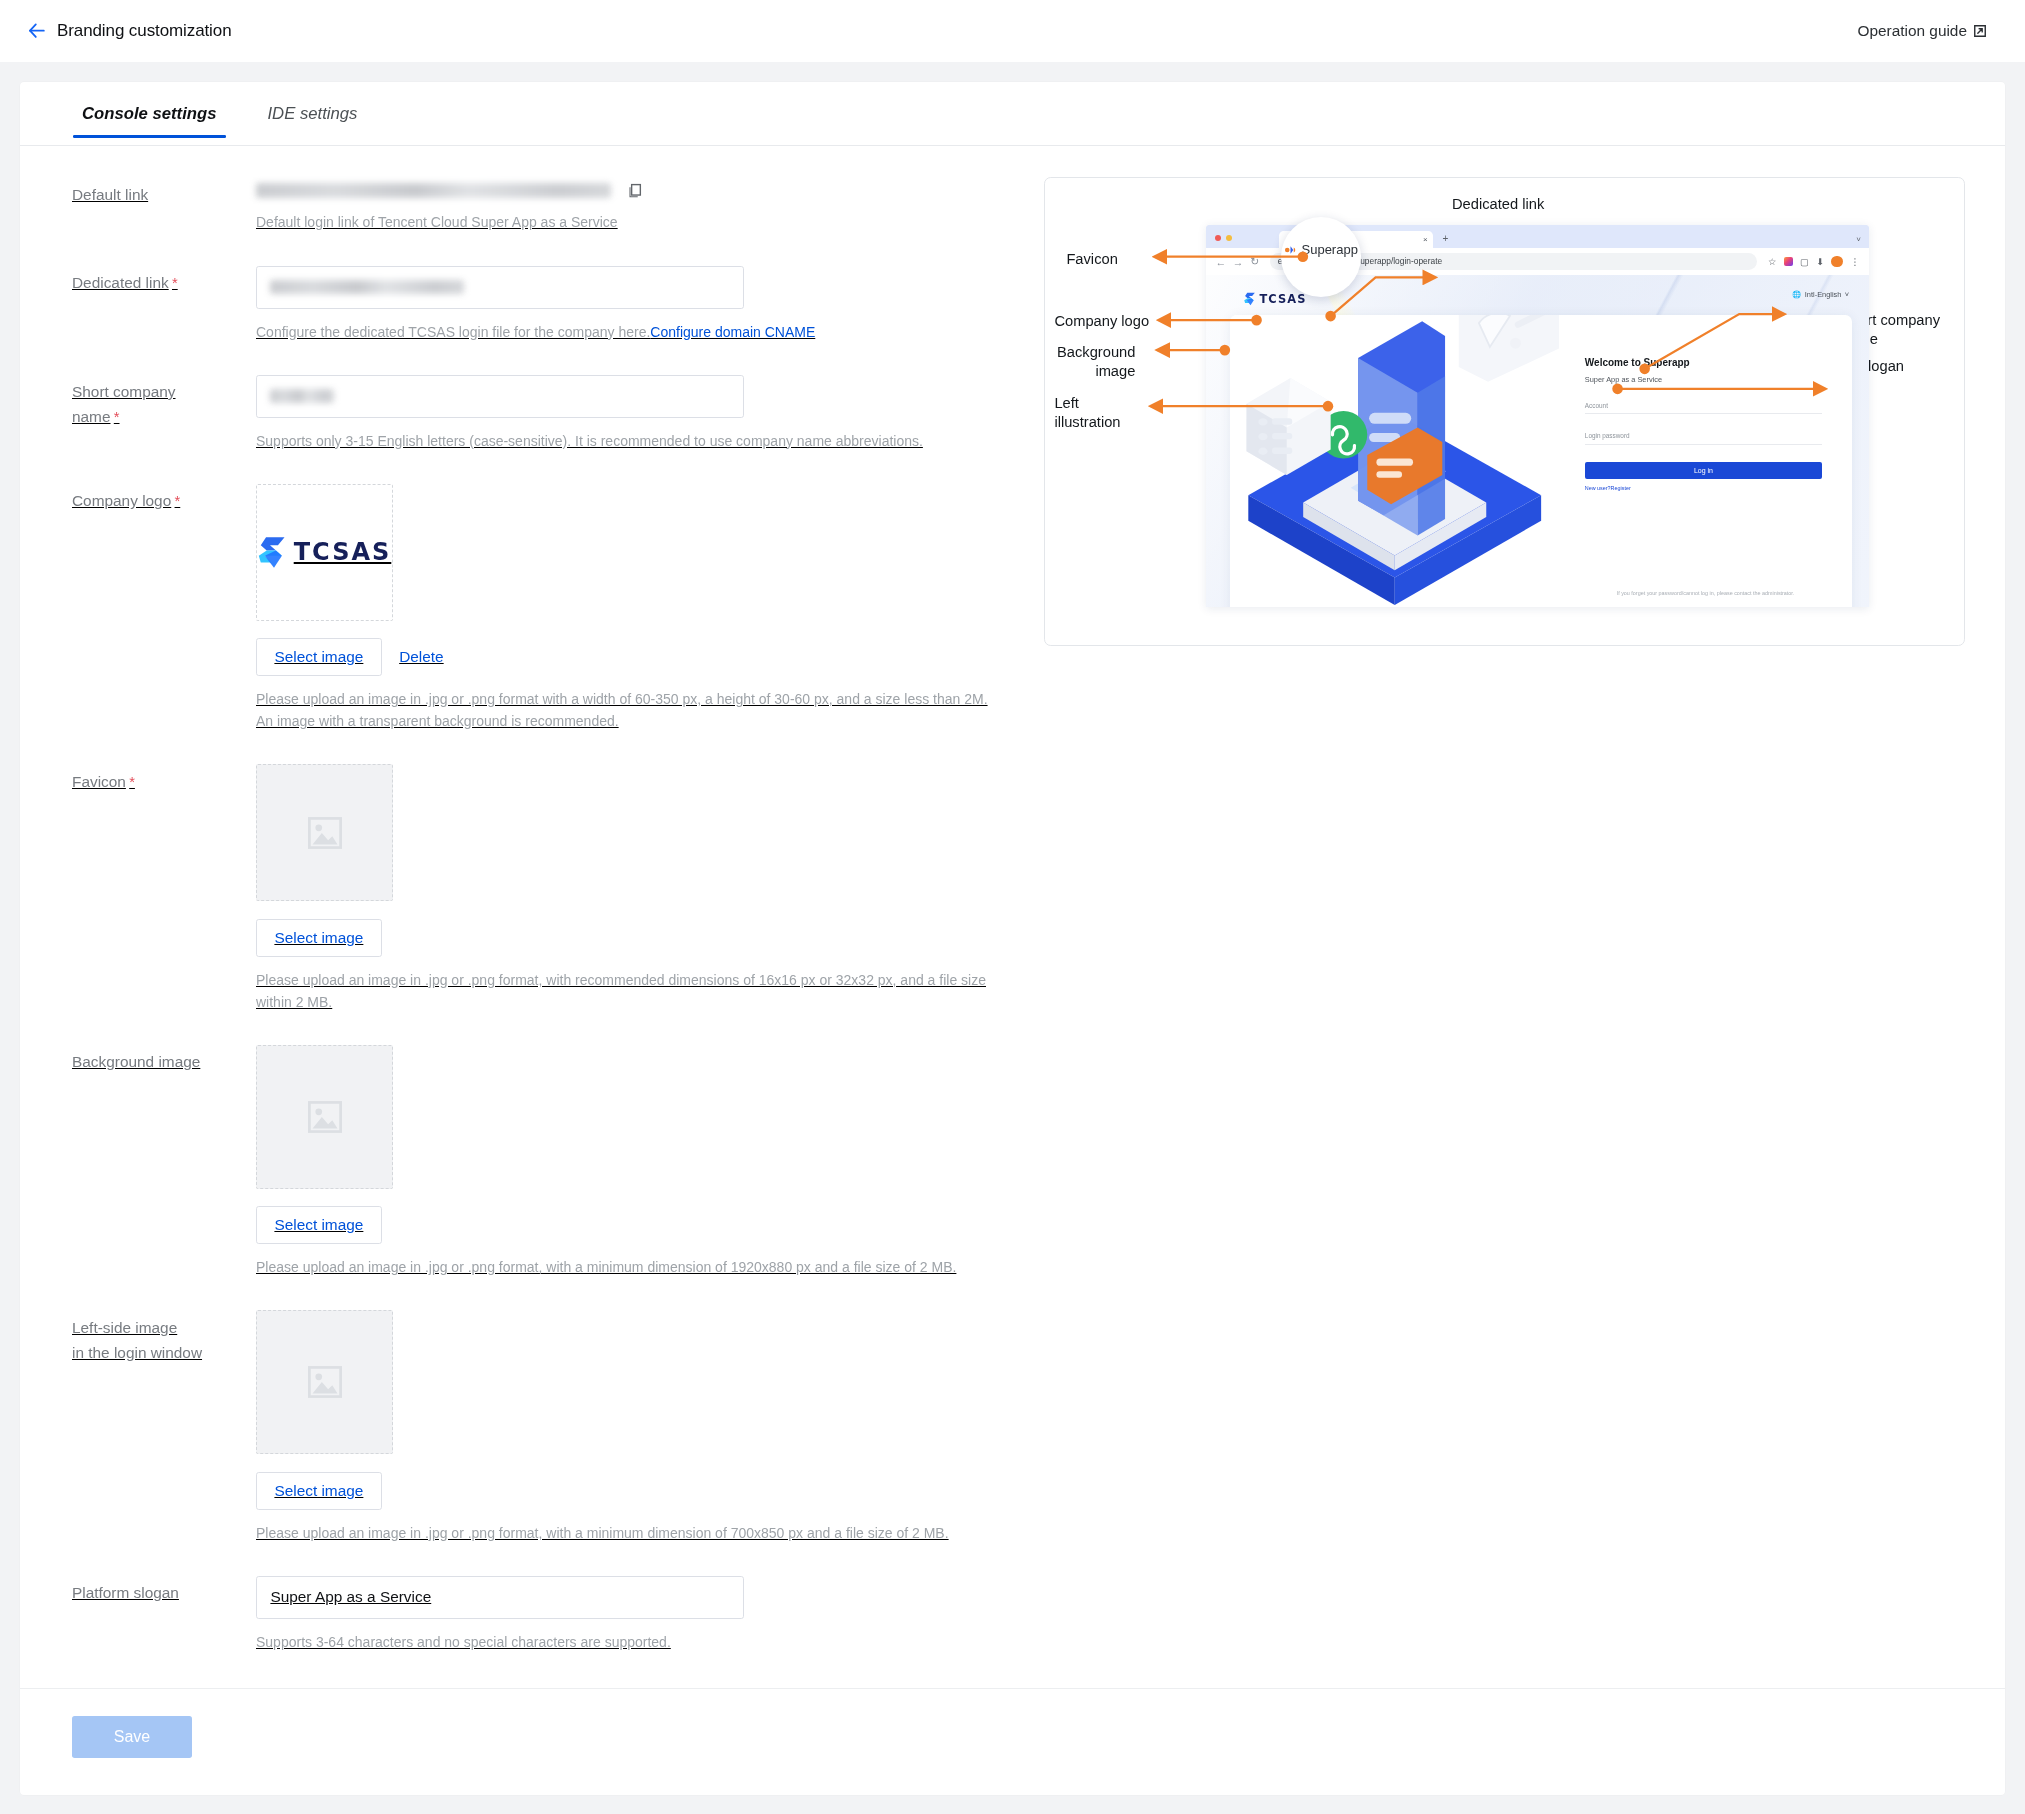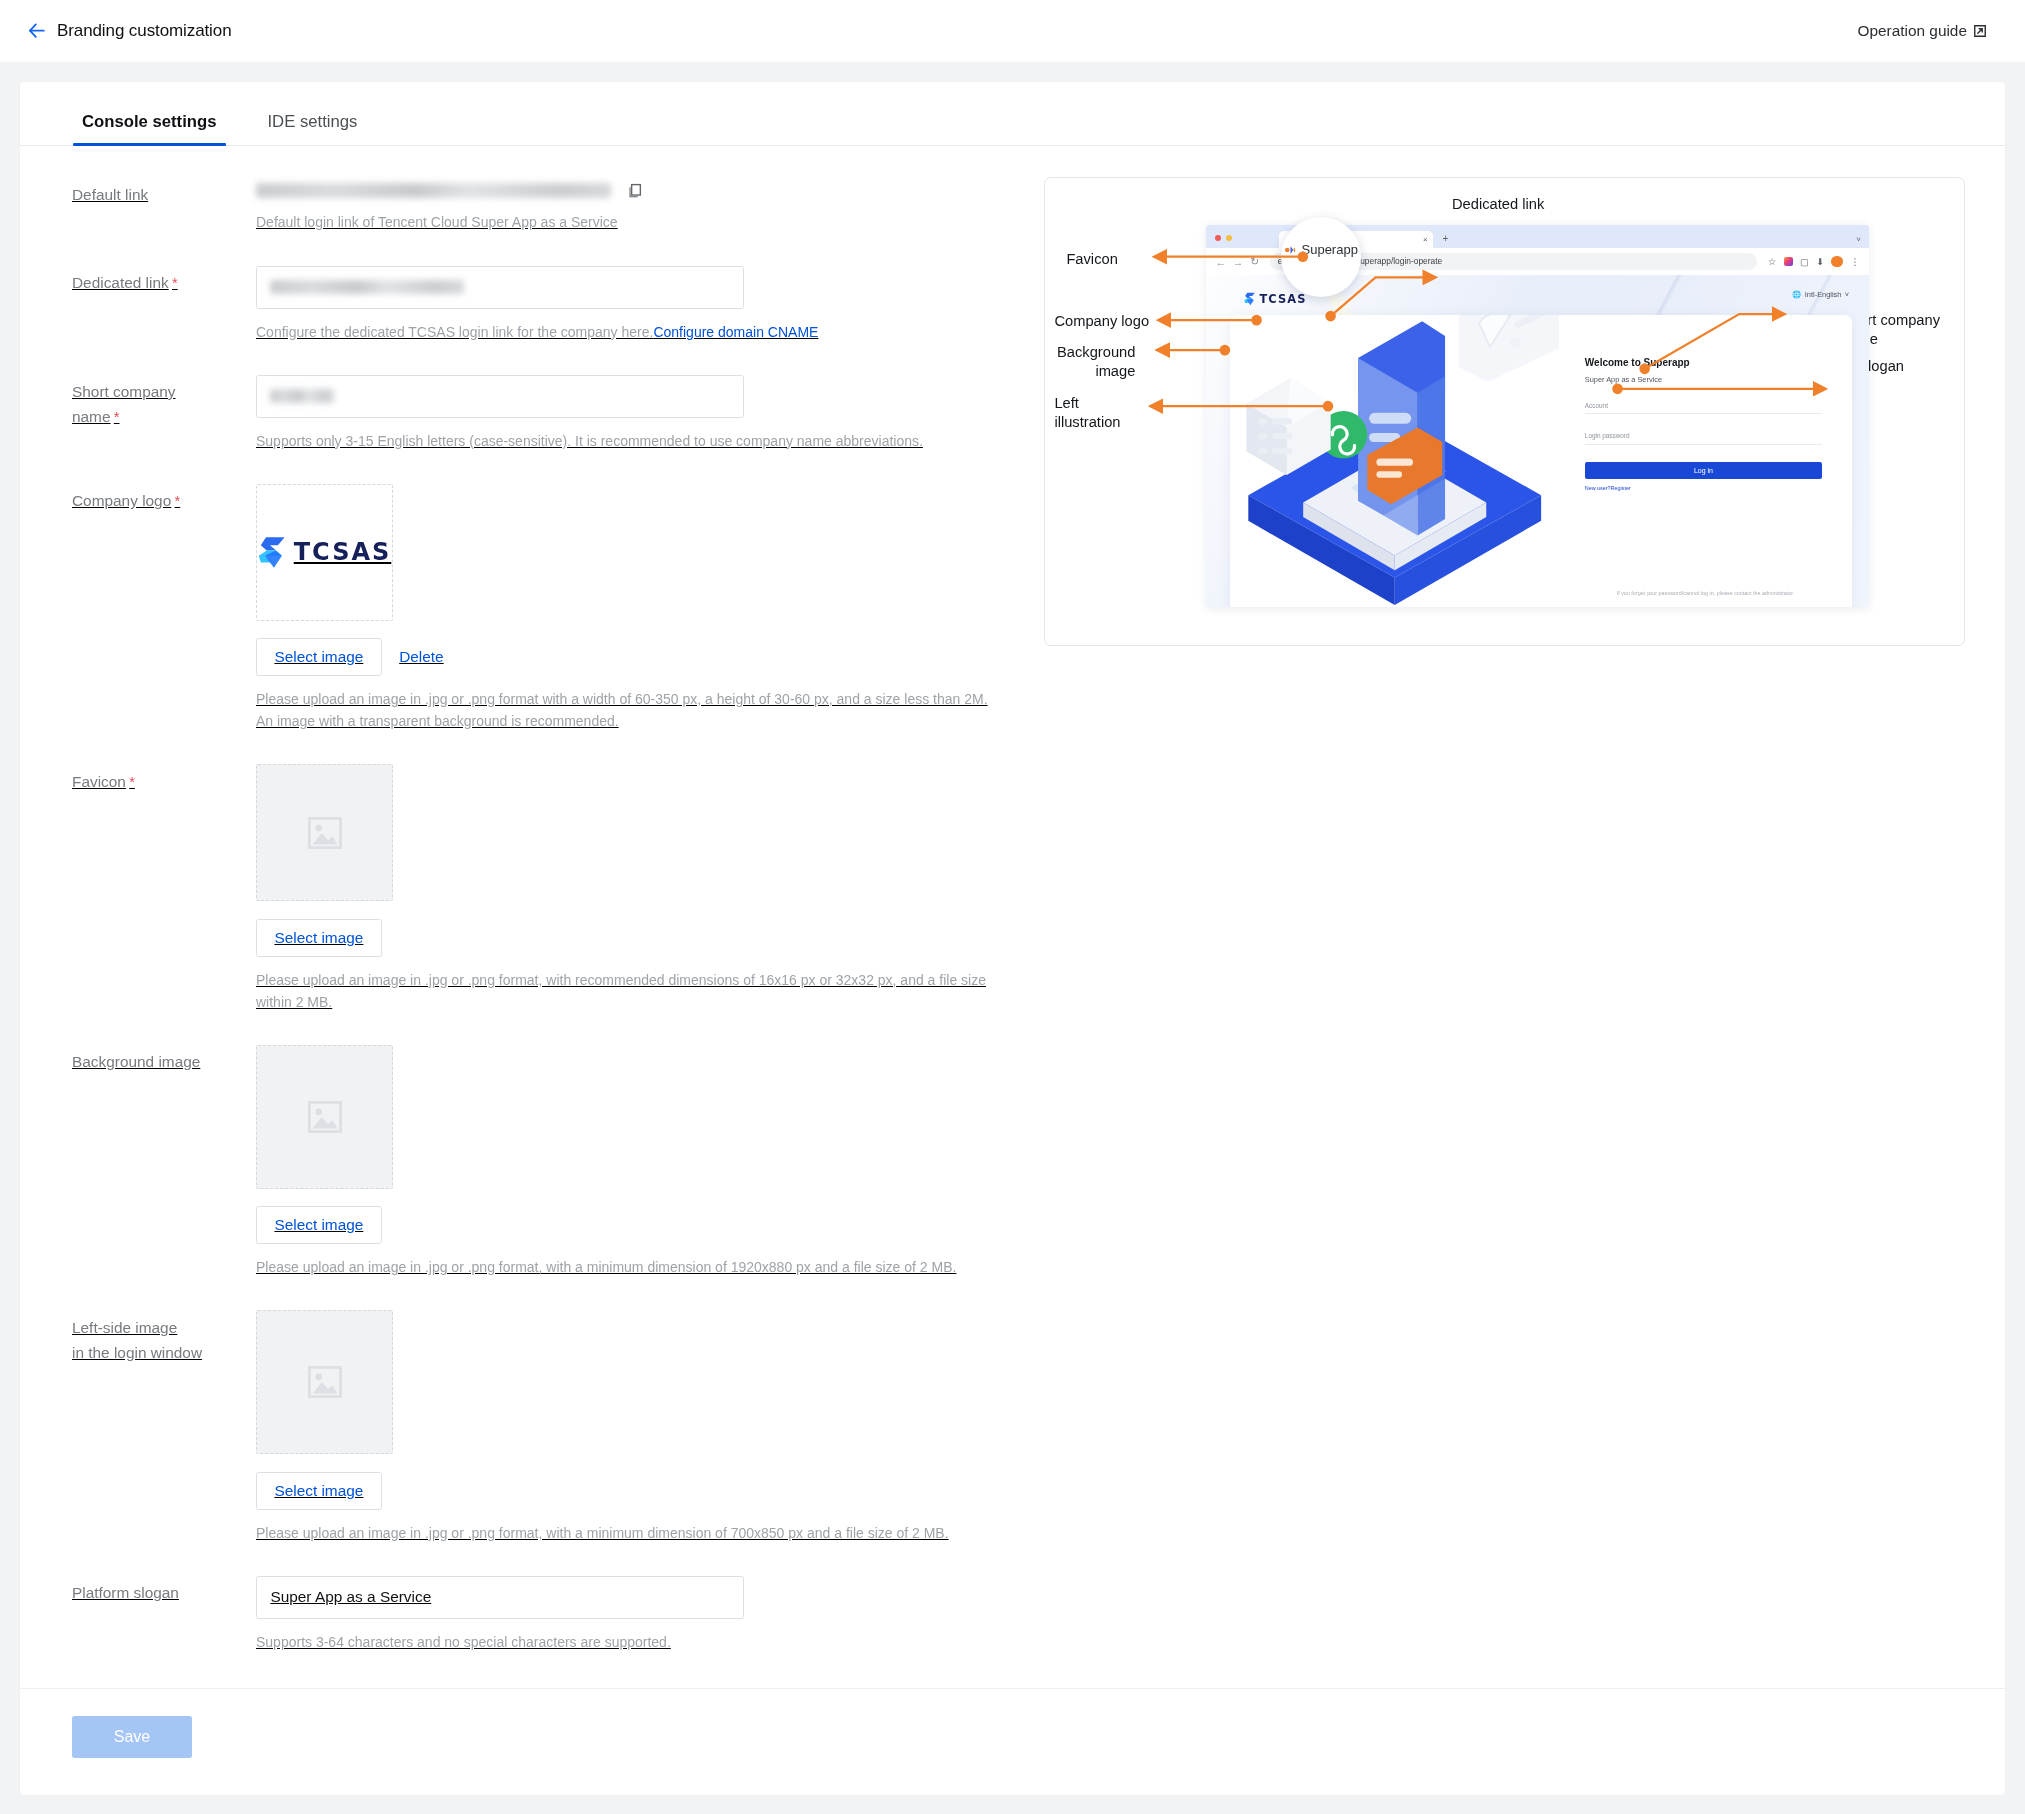--- a/index.html
+++ b/index.html
@@ -40,23 +40,24 @@
     margin: 20px 20px 20px 20px;
     border-radius: 4px;
     height: 1713px;
     position: relative;
     box-shadow: 0 0 0 0.7px rgba(0,0,0,0.02);
   }
 
   
   .tabs {
     display: flex; align-items: flex-end;
-    padding: 0 0 0 58px;
+    padding: 0 0 8px 58px;
     border-bottom: 1.3px solid #e8eaed;
     height: 64px;
+    font-style: italic;
   }
   .tab {
     font-size: 16.7px; color: #4b5054; cursor: pointer;
     padding: 0 4px 13.4px 4px; margin-right: 43px;
     position: relative; font-weight: normal;
   }
   .tab.active { color: #0f1114; font-weight: bold; }
   .tab.active::after {
     content: ""; position: absolute; left: -5.4px; right: -5.4px; bottom: -1.3px;
     height: 3.3px; background: #0052d9; border-radius: 1.3px;
@@ -309,21 +310,21 @@
 
       <div class="row">
         <div class="row-label">
           <span>Dedicated link</span><span class="req">*</span>
         </div>
         <div class="row-field">
           <div class="field-input">
             <div class="blurline" style="width:194px"></div>
           </div>
           <div class="help">
-            <span>Configure the dedicated TCSAS login link for the company here.</span><a>Configure domain CNAME</a>
+            <span>Configure the dedicated TCSAS login file for the company here.</span><a>Configure domain CNAME</a>
           </div>
           <div class="spacer-46"></div>
         </div>
       </div>
 
       <div class="row">
         <div class="row-label">
           <span>Short company name</span><span class="req">*</span>
         </div>
         <div class="row-field">

